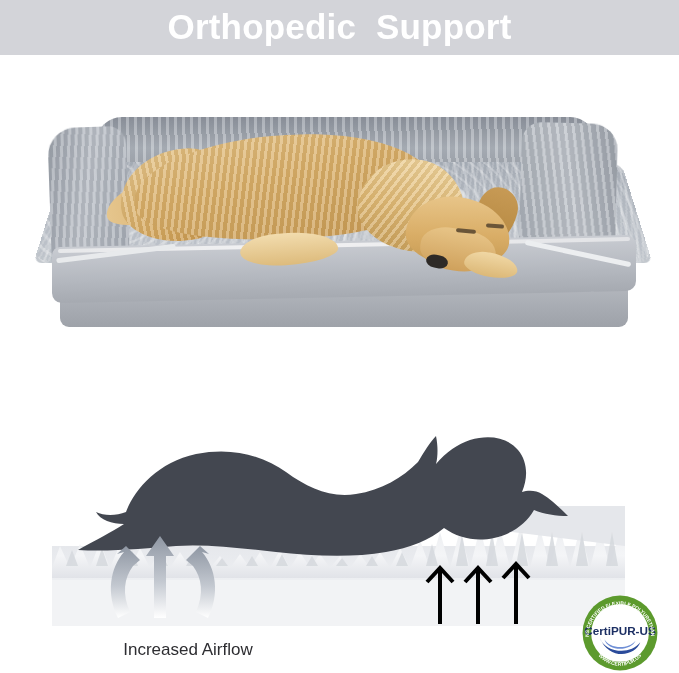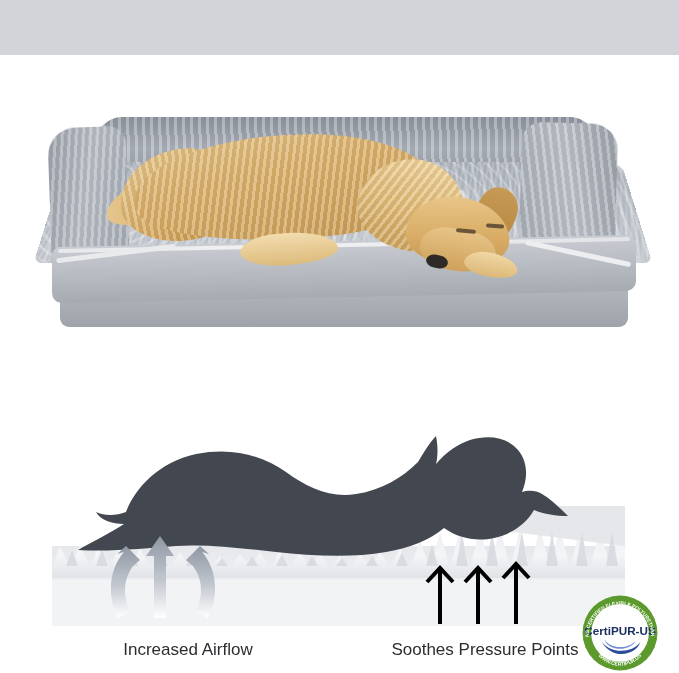--- a/index.html
+++ b/index.html
@@ -220,20 +220,21 @@
   .badge{
     position:absolute;left:573px;top:594px;width:78px;height:78px;margin-left:8px;
   }
 </style>
 </head>
 <body>
 
 <div class="page">
 
   <div class="header-band"></div>
+  <div class="header-title">Orthopedic  Support</div>
 
   <div class="hero">
     <div class="hero-stage">
       <div class="bed-base"></div>
       <div class="bolster-back"></div>
       <div class="bed-surface">
         <div class="plush-tex"></div>
       </div>
       <div class="bolster-left"></div>
       <div class="bolster-right"></div>
@@ -369,21 +370,20 @@
         </g>
         <g>
           <line x1="516" y1="196" x2="516" y2="137"></line>
           <polyline points="503,150 516,136 529,150"></polyline>
         </g>
       </g>
     </svg>
   </div>
 
   <div class="caption cap-airflow">Increased Airflow</div>
-  <div class="caption cap-pressure">Soothes Pressure Points</div>
 
   <div class="badge">
     <svg viewBox="0 0 100 100" width="78" height="78" xmlns="http://www.w3.org/2000/svg">
       <defs>
         <path id="arcTop" d="M 10,54 A 40,40 0 0 1 90,54" fill="none"></path>
         <path id="arcBot" d="M 14,56 A 36,36 0 0 0 86,56" fill="none"></path>
       </defs>
       <circle cx="50" cy="50" r="48" fill="#5c9a2d"></circle>
       <circle cx="50" cy="50" r="37" fill="#ffffff"></circle>
       <path d="M24,56 C30,74 62,80 76,62 C70,80 36,86 24,56 Z" fill="#2b4b9b"></path>

